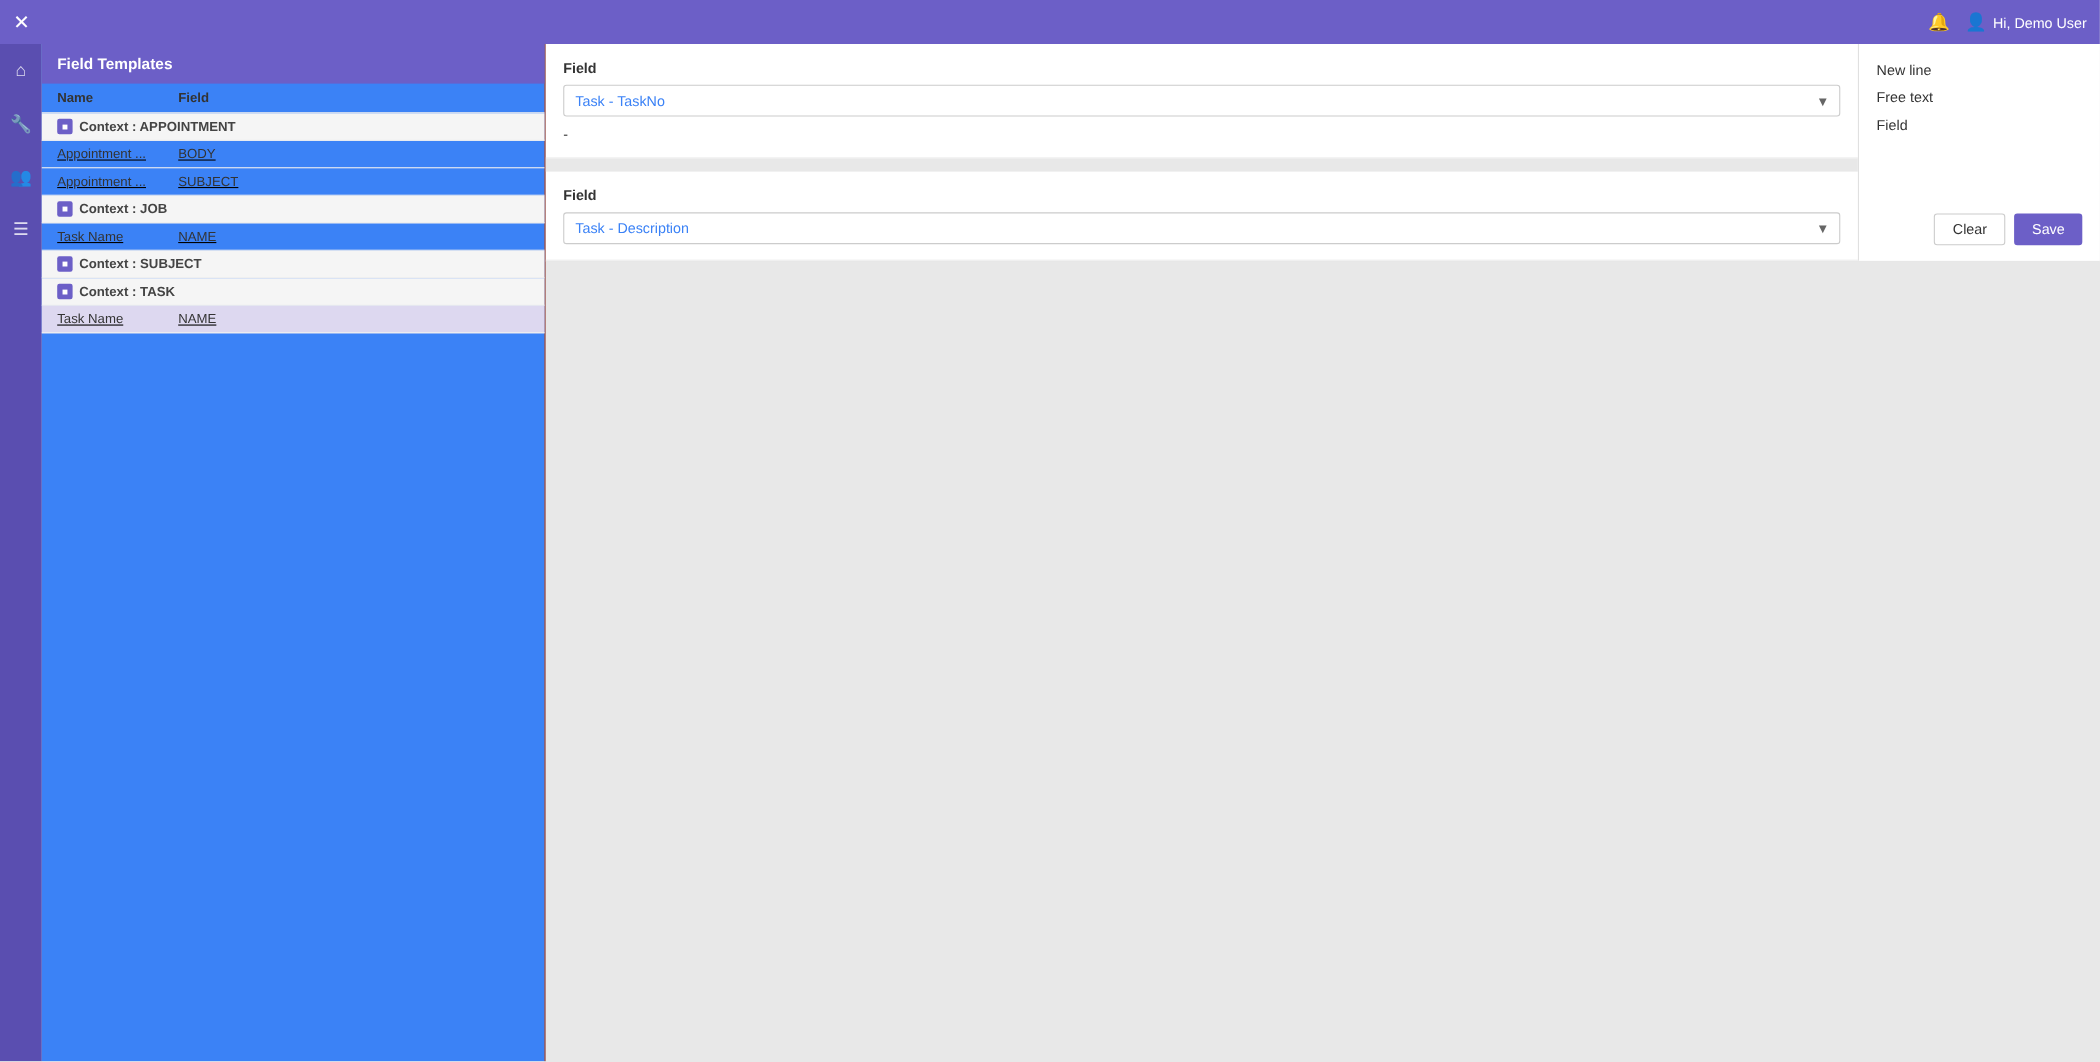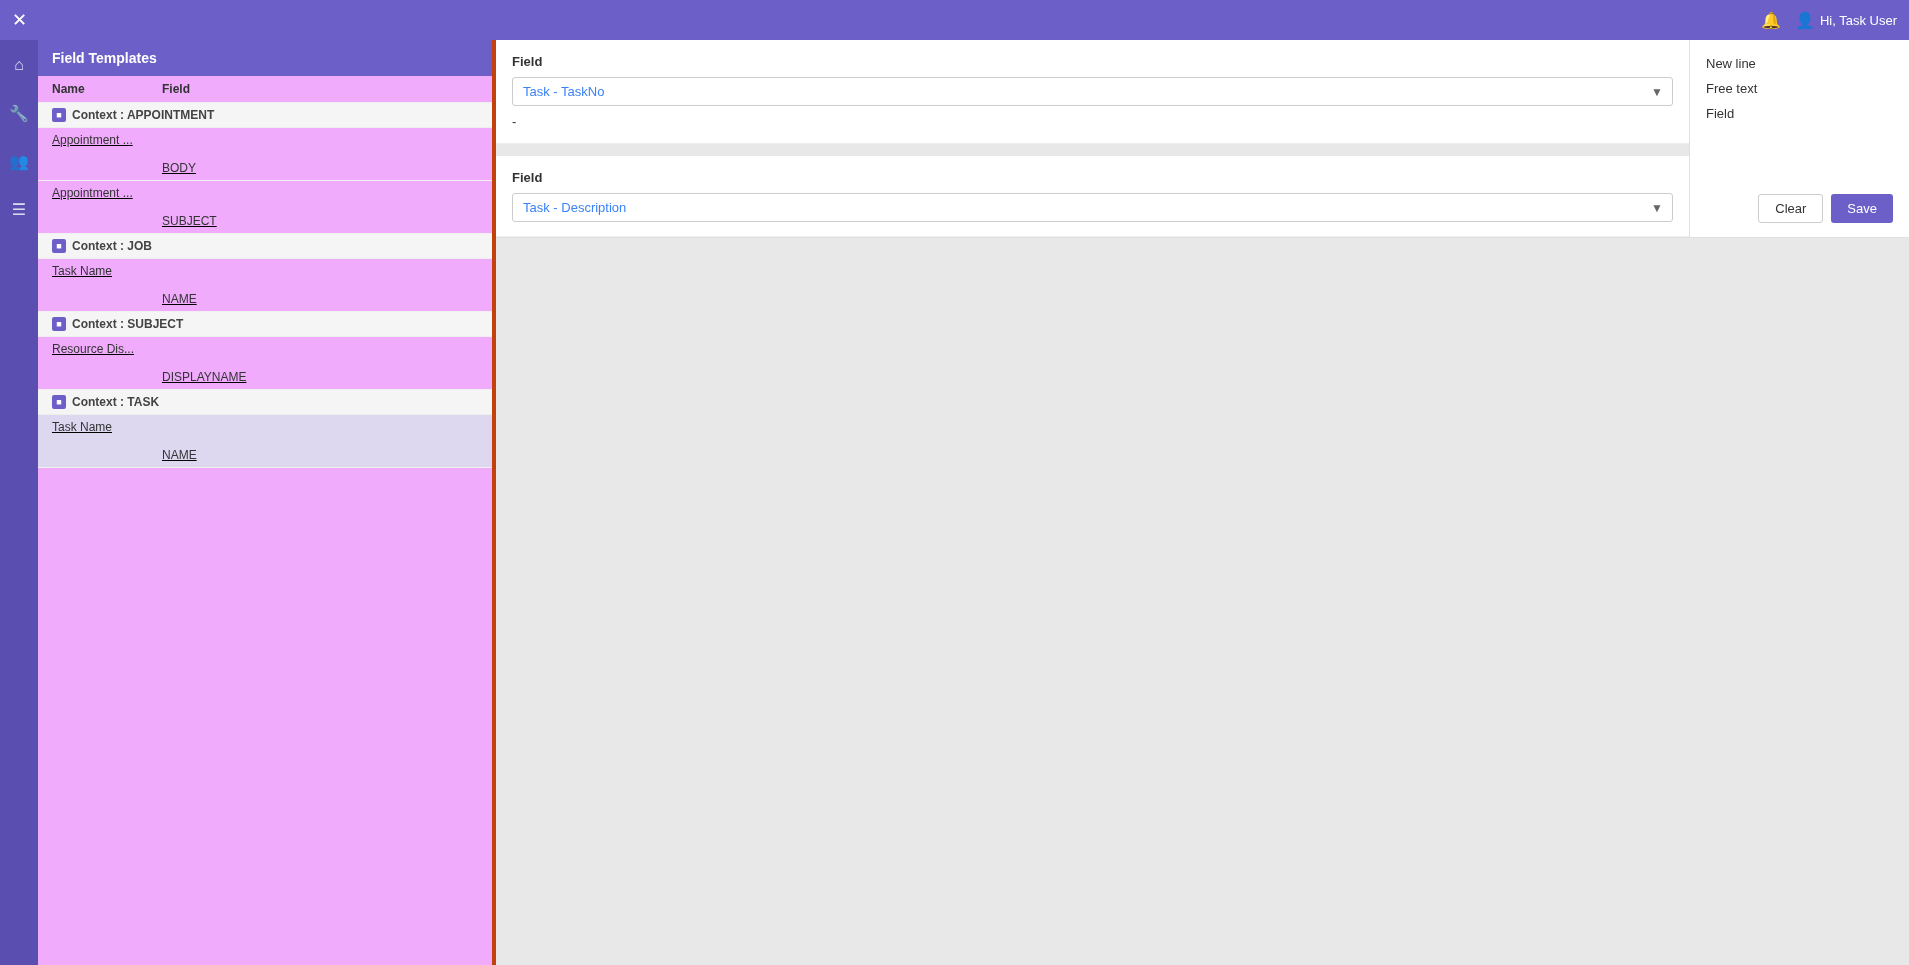--- a/index.html
+++ b/index.html
@@ -48,25 +48,25 @@
       height: 30px;
       display: flex;
       align-items: center;
       justify-content: center;
       border-radius: 4px;
     }
 
     
     .templates-panel {
       width: 458px;
-      background: #f0abfc;
+      background: #3b82f6;
       display: flex;
       flex-direction: column;
       flex-shrink: 0;
-      border-right: 4px solid #c2410c;
+      border-right: 1px solid #c2410c;
     }
     .templates-header {
       background: #6c5fc7;
       color: white;
       padding: 10px 14px;
       font-size: 14px;
       font-weight: bold;
     }
     .templates-table-header {
       display: flex;
@@ -106,21 +106,21 @@
     .data-row {
       display: flex;
       padding: 5px 14px;
       border-bottom: 1px solid #f0f0f0;
       font-size: 12px;
       cursor: pointer;
       text-decoration: underline;
     }
     .data-row.selected { background: #ddd8f0; }
     .data-row .col-name { color: #333; }
-    .data-row .col-field { color: #333; font-weight: 500; margin-top: 28px; }
+    .data-row .col-field { color: #333; font-weight: 500; }
     .field-label {
       font-size: 13px;
       font-weight: bold;
       color: #333;
       margin-bottom: 8px;
     }
     .field-select-wrapper {
       position: relative;
     }
     .field-select {
@@ -226,21 +226,21 @@
 <body>
 
 <div class="topbar">
   <div class="topbar-left">
     <span class="close-icon">✕</span>
   </div>
   <div class="topbar-right">
     <span class="bell-icon">🔔</span>
     <div class="user-info">
       <span class="user-icon">👤</span>
-      <span>Hi, Task User</span>
+      <span>Hi, Demo User</span>
     </div>
   </div>
 </div>
 
 <div class="main-layout">
 
   <div class="sidebar-icons">
     <div class="sidebar-icon">⌂</div>
     <div class="sidebar-icon">🔧</div>
     <div class="sidebar-icon">👥</div>
@@ -279,24 +279,20 @@
       <div class="data-row">
         <span class="col-name">Task Name</span>
         <span class="col-field">NAME</span>
       </div>
     </div>
 
     <div class="context-group">
       <div class="context-row">
         <span class="context-icon">■</span>
         <span>Context : SUBJECT</span>
-      </div>
-      <div class="data-row">
-        <span class="col-name">Resource Dis...</span>
-        <span class="col-field">DISPLAYNAME</span>
       </div>
     </div>
 
     <div class="context-group">
       <div class="context-row">
         <span class="context-icon">■</span>
         <span>Context : TASK</span>
       </div>
       <div class="data-row selected">
         <span class="col-name">Task Name</span>

